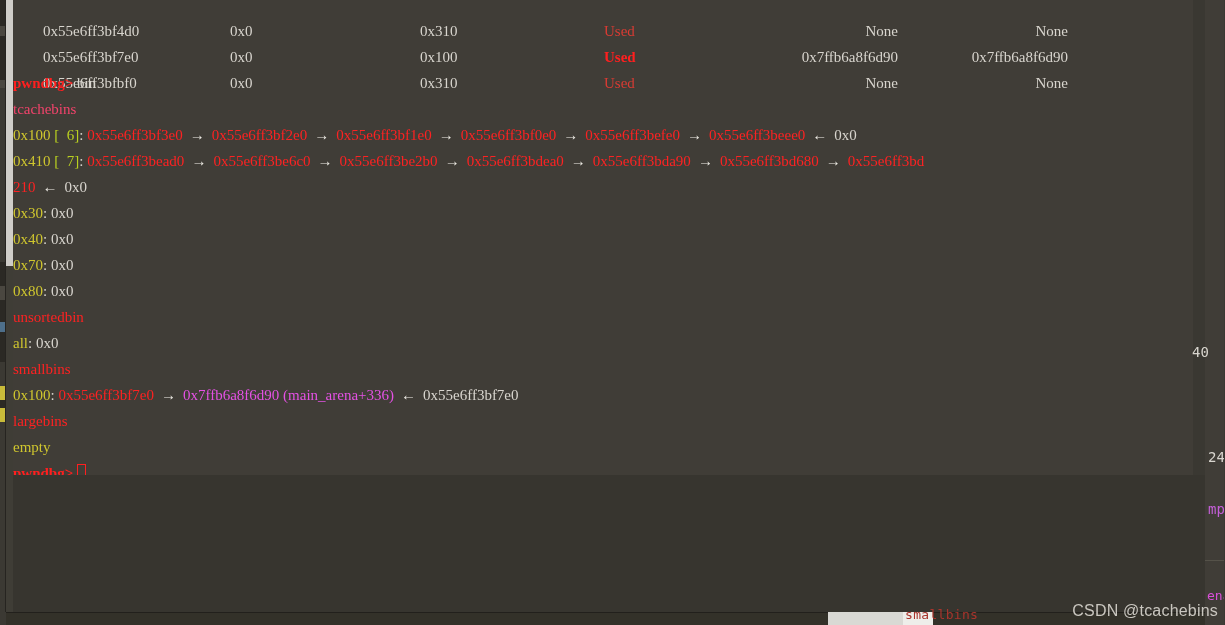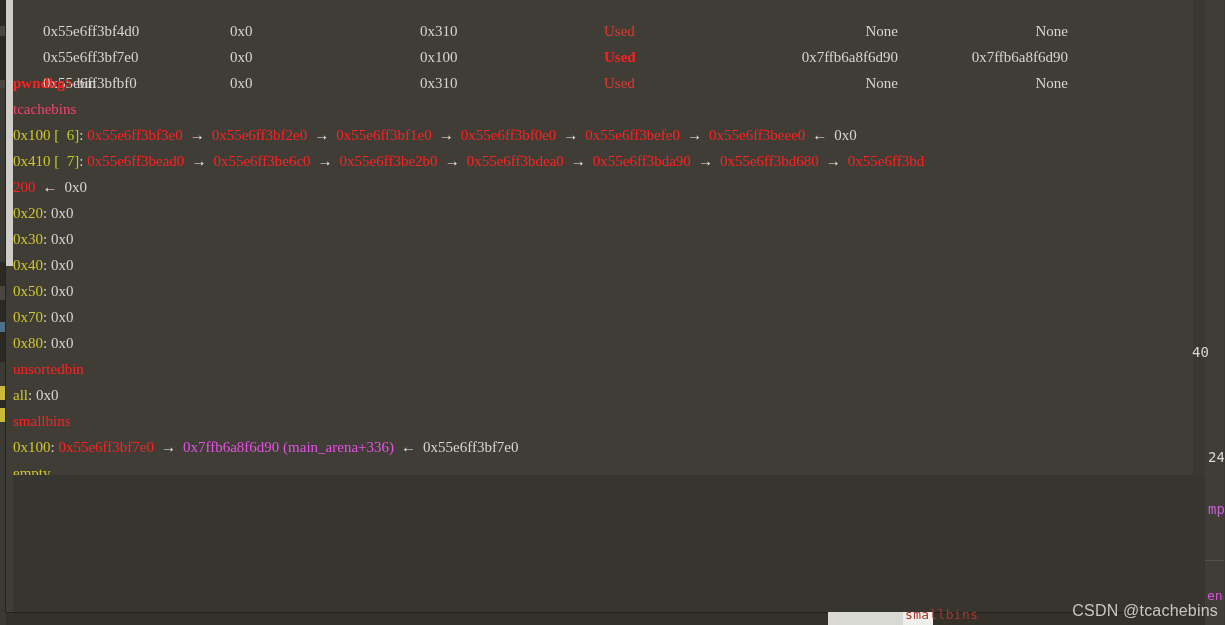--- a/index.html
+++ b/index.html
@@ -275,38 +275,36 @@
       </div>
 
       <div class="line"><span class="prompt">pwndbg&gt;</span><span class="c-white"> </span><span class="c-white">bin</span></div>
 
       <div class="line"><span class="c-pink">tcachebins</span></div>
 
       <div class="line"><span class="c-yellow">0x100</span><span class="c-white"> </span><span class="c-ylgrn">[  6]</span><span class="c-white">: </span><span class="c-red">0x55e6ff3bf3e0</span><span class="c-arrow" style="margin:0 7px;">→</span><span class="c-red">0x55e6ff3bf2e0</span><span class="c-arrow" style="margin:0 7px;">→</span><span class="c-red">0x55e6ff3bf1e0</span><span class="c-arrow" style="margin:0 7px;">→</span><span class="c-red">0x55e6ff3bf0e0</span><span class="c-arrow" style="margin:0 7px;">→</span><span class="c-red">0x55e6ff3befe0</span><span class="c-arrow" style="margin:0 7px;">→</span><span class="c-red">0x55e6ff3beee0</span><span class="c-arrow" style="margin:0 7px;">←</span><span class="c-white">0x0</span></div>
 
       <div class="line"><span class="c-yellow">0x410</span><span class="c-white"> </span><span class="c-ylgrn">[  7]</span><span class="c-white">: </span><span class="c-red">0x55e6ff3bead0</span><span class="c-arrow" style="margin:0 7px;">→</span><span class="c-red">0x55e6ff3be6c0</span><span class="c-arrow" style="margin:0 7px;">→</span><span class="c-red">0x55e6ff3be2b0</span><span class="c-arrow" style="margin:0 7px;">→</span><span class="c-red">0x55e6ff3bdea0</span><span class="c-arrow" style="margin:0 7px;">→</span><span class="c-red">0x55e6ff3bda90</span><span class="c-arrow" style="margin:0 7px;">→</span><span class="c-red">0x55e6ff3bd680</span><span class="c-arrow" style="margin:0 7px;">→</span><span class="c-red">0x55e6ff3bd</span></div>
 
-      <div class="line"><span class="c-red">200</span><span class="c-arrow" style="margin:0 7px;">←</span><span class="c-white">0x0</span></div>
-
-
-      <div class="line"><span class="c-yellow">0x20</span><span class="c-white">: </span><span class="c-white">0x0</span></div>
+      <div class="line"><span class="c-red">210</span><span class="c-arrow" style="margin:0 7px;">←</span><span class="c-white">0x0</span></div>
+
+
       <div class="line"><span class="c-yellow">0x30</span><span class="c-white">: </span><span class="c-white">0x0</span></div>
       <div class="line"><span class="c-yellow">0x40</span><span class="c-white">: </span><span class="c-white">0x0</span></div>
-      <div class="line"><span class="c-yellow">0x50</span><span class="c-white">: </span><span class="c-white">0x0</span></div>
       <div class="line"><span class="c-yellow">0x70</span><span class="c-white">: </span><span class="c-white">0x0</span></div>
       <div class="line"><span class="c-yellow">0x80</span><span class="c-white">: </span><span class="c-white">0x0</span></div>
 
       <div class="line"><span class="c-red">unsortedbin</span></div>
       <div class="line"><span class="c-yellow">all</span><span class="c-white">: </span><span class="c-white">0x0</span></div>
 
       <div class="line"><span class="c-red">smallbins</span></div>
       <div class="line"><span class="c-yellow">0x100</span><span class="c-white">: </span><span class="c-red">0x55e6ff3bf7e0</span><span class="c-arrow" style="margin:0 7px;">→</span><span class="c-magenta">0x7ffb6a8f6d90</span><span class="c-white"> </span><span class="c-magenta">(main_arena+336)</span><span class="c-arrow" style="margin:0 7px;">←</span><span class="c-white">0x55e6ff3bf7e0</span></div>
 
+      <div class="line"><span class="c-red">largebins</span></div>
       <div class="line"><span class="c-yellow">empty</span></div>
-      <div class="line"><span class="c-red">largebins</span></div>
 
       <div class="line"><span class="prompt">pwndbg&gt;</span><span class="c-white"> </span><span class="cursor-box"></span></div>
 
     </div>
 
     <div class="term-scrollbar-track">
       <div class="term-scrollbar-thumb"></div>
     </div>
   </div>
 

